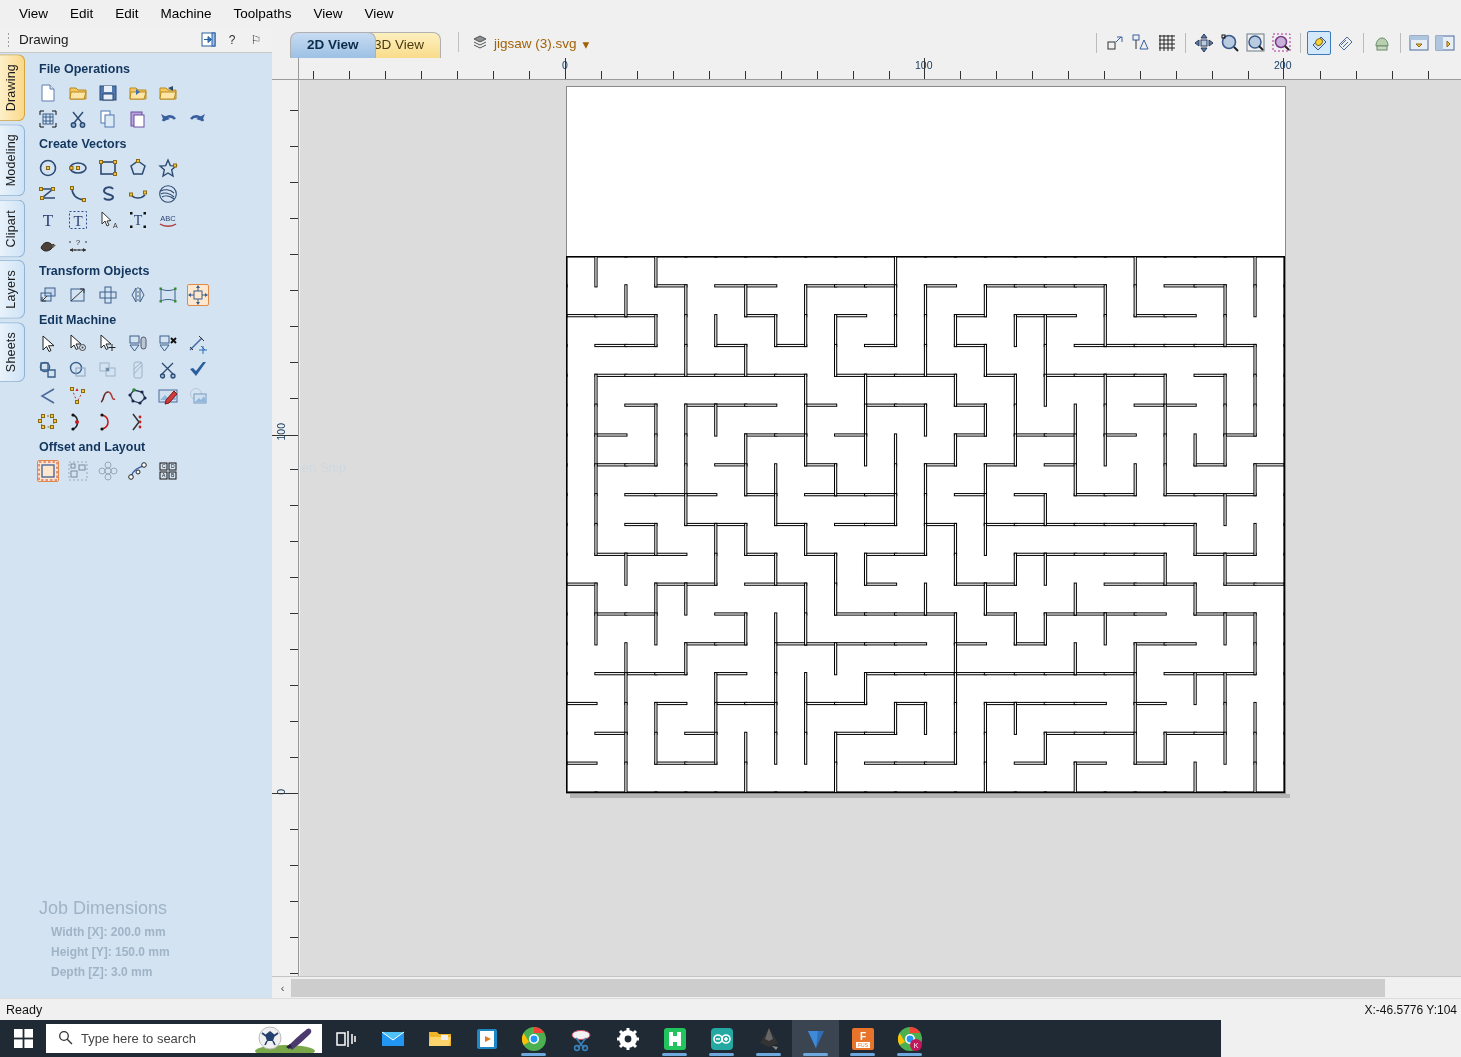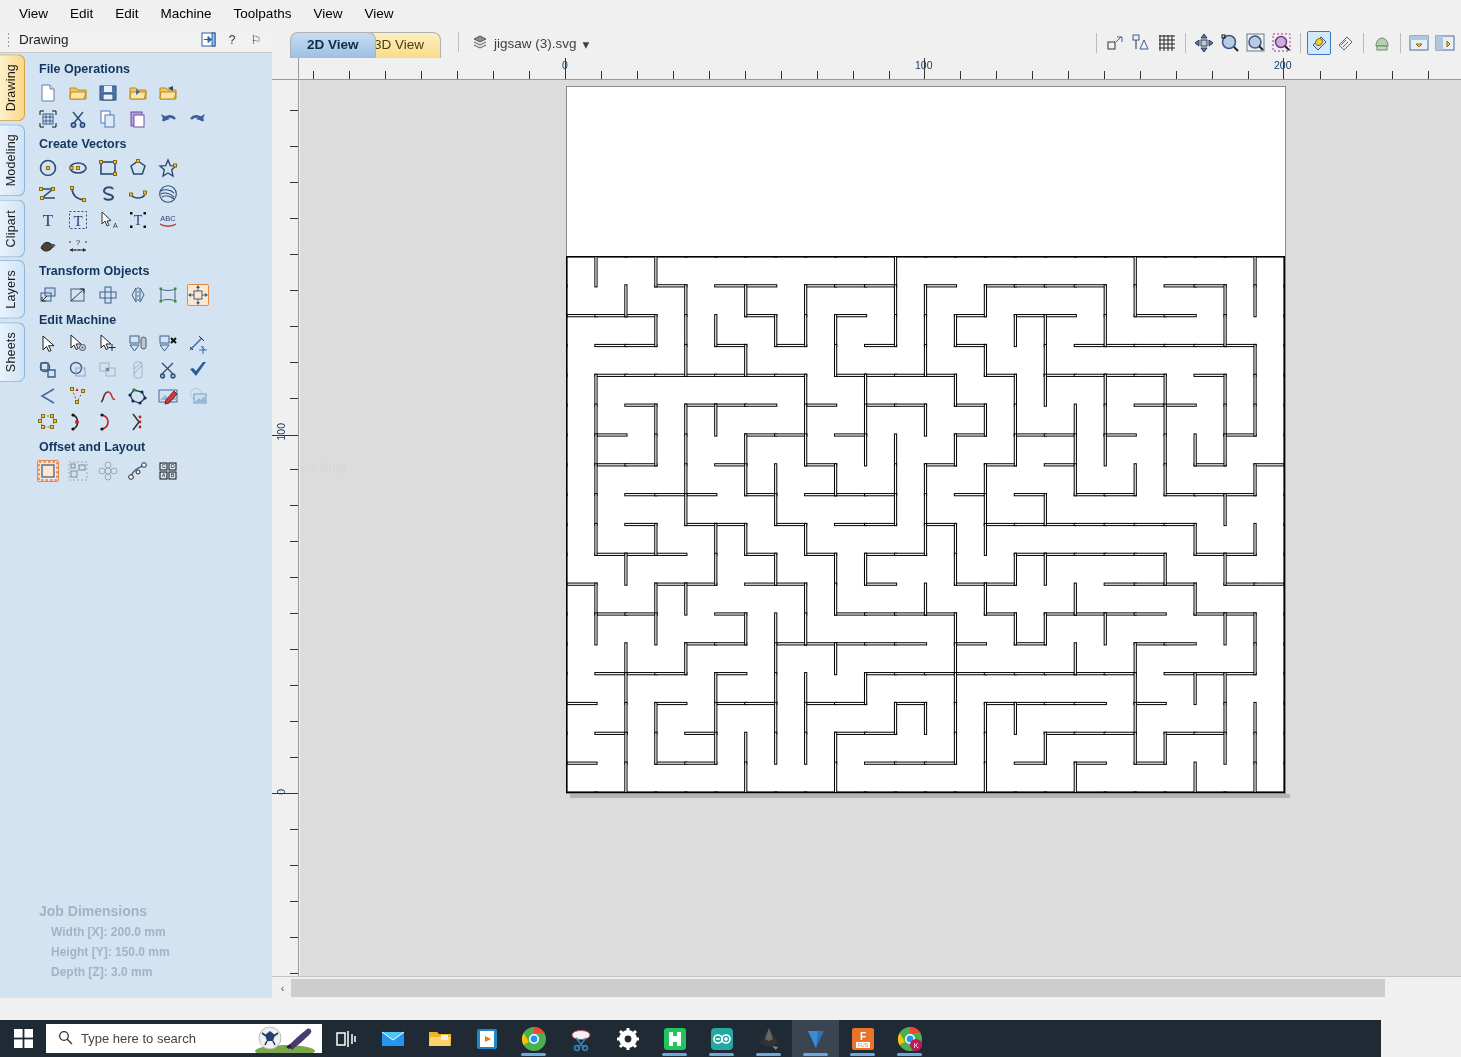--- a/index.html
+++ b/index.html
@@ -61,37 +61,37 @@
   .grphdr { font-weight: bold; font-size: 12.5px; color: #12365e; margin: 7px 0 6px 2px; }
   .grphdr:first-child { margin-top: 1px; }
   .toolrow { display: flex; gap: 8px; margin-bottom: 4px; }
   .tool { width: 22px; height: 22px; display: flex; align-items: center; justify-content: center;
     cursor: pointer; border: 1px solid transparent; border-radius: 2px; }
   .tool.sel { background: #fde7cf; border: 1px solid #e08a4a; }
   .tool svg { display: block; }
 
   .jobdims { position: absolute; left: 27px; bottom: 0; width: 245px;
     padding: 10px 12px 16px 12px; color: #9fb4c7; }
-  .jobdims .jd-h { font-weight: bold; font-size: 14px; margin-bottom: 3px; }
+  .jobdims .jd-h { font-weight: normal; font-size: 18px; margin-bottom: 3px; }
   .jobdims .jd-r { font-size: 12px; margin-left: 12px; line-height: 20px; font-weight: bold; }
 
   
   .mainarea { position: absolute; top: 27px; left: 272px; width: 1189px; height: 971px; background: #f0f0f0; }
 
   .viewtabbar { position: relative; height: 31px; background: #f0f0f0; }
   .vtabtop {
     position: absolute; top: 5px; height: 26px; padding: 4px 16px 0 16px;
     font-size: 13.5px; border: 1px solid #b0b0b0; border-bottom: none;
     border-radius: 8px 8px 0 0; cursor: pointer; text-align: center;
   }
   .vtabtop.t2d { left: 18px; background: linear-gradient(to bottom, #c8dcf2, #9cc0e4); color: #0b2d4d; font-weight: bold; z-index: 3; }
   .vtabtop.t3d { left: 85px; background: linear-gradient(to bottom, #fdf0c0, #f9dc8a); color: #4a3a10; z-index: 2; }
 
   .filename { position: absolute; left: 200px; top: 7px; display: flex; align-items: center; gap: 6px;
-    font-size: 13.5px; color: #404040; }
+    font-size: 13.5px; color: #a16207; }
   .filesep { position: absolute; left: 186px; top: 5px; width: 1px; height: 20px; background: #c0c0c0; }
 
   .toptools { position: absolute; right: 4px; top: 4px; display: flex; align-items: center; gap: 2px; }
   .ttool { width: 24px; height: 24px; display: flex; align-items: center; justify-content: center; cursor: pointer;
     border: 1px solid transparent; border-radius: 2px; }
   .ttool.on { background: #d4e8fb; border: 1px solid #3a7bbd; }
   .tsep { width: 1px; height: 20px; background: #bbb; margin: 0 4px; }
 
   
   .rulercorner { position: absolute; left: 0; top: 31px; width: 27px; height: 22px;
@@ -117,21 +117,21 @@
     display: flex; align-items: center; justify-content: center; font-size: 11px; color: #505050; cursor: pointer; }
   .hs-thumb { position: absolute; top: 2px; height: 18px; background: #cdcdcd; cursor: pointer; }
 
   
   .statusbar { position: absolute; left: 0; top: 998px; width: 1461px; height: 22px;
     background: #f0f0f0; border-top: 1px solid #dcdcdc; display: flex; align-items: center; }
   .statusbar .st-ready { margin-left: 6px; font-size: 12.5px; color: #111; }
   .statusbar .st-coord { position: absolute; right: 4px; font-size: 12px; color: #111; }
 
   
-  .taskbar { position: absolute; left: 0; top: 1020px; width: 1381px; height: 37px; background: #1f2a35;
+  .taskbar { position: absolute; left: 0; top: 1020px; width: 1221px; height: 37px; background: #1f2a35;
     display: flex; align-items: center; }
   .startbtn { width: 46px; height: 37px; display: flex; align-items: center; justify-content: center; cursor: pointer; }
   .searchbox { width: 276px; height: 29px; background: #fff; display: flex; align-items: center;
     position: relative; overflow: hidden; cursor: text; }
   .searchbox .sq { margin: 0 8px 0 12px; color: #333; }
   .searchbox .sp { font-size: 13px; color: #444; }
   .newsicon { position: absolute; right: 0; top: 0; width: 74px; height: 29px; }
   .tbtn { width: 47px; height: 37px; display: flex; align-items: center; justify-content: center; cursor: pointer;
     position: relative; }
   .tbtn.act { background: #3a4551; }
@@ -1331,20 +1331,24 @@
           <rect x="0.5" y="0.5" width="718.0" height="536.0" fill="none" stroke="#000" stroke-width="1"></rect>
         </svg>
     </div>
 
     <div class="hscroll">
       <div class="hs-left">‹</div>
       <div class="hs-thumb" style="left:19px; right:76px;"></div>
     </div>
   </div>
 
+  <div class="statusbar">
+    <div class="st-ready">Ready</div>
+    <div class="st-coord">X:-46.5776 Y:104</div>
+  </div>
 
   <div class="taskbar">
     <div class="startbtn">
       <svg width="19" height="19" viewBox="0 0 19 19">
           <g fill="#fff">
             <rect x="0" y="0" width="8.6" height="8.6"></rect>
             <rect x="10.4" y="0" width="8.6" height="8.6"></rect>
             <rect x="0" y="10.4" width="8.6" height="8.6"></rect>
             <rect x="10.4" y="10.4" width="8.6" height="8.6"></rect>
           </g>

